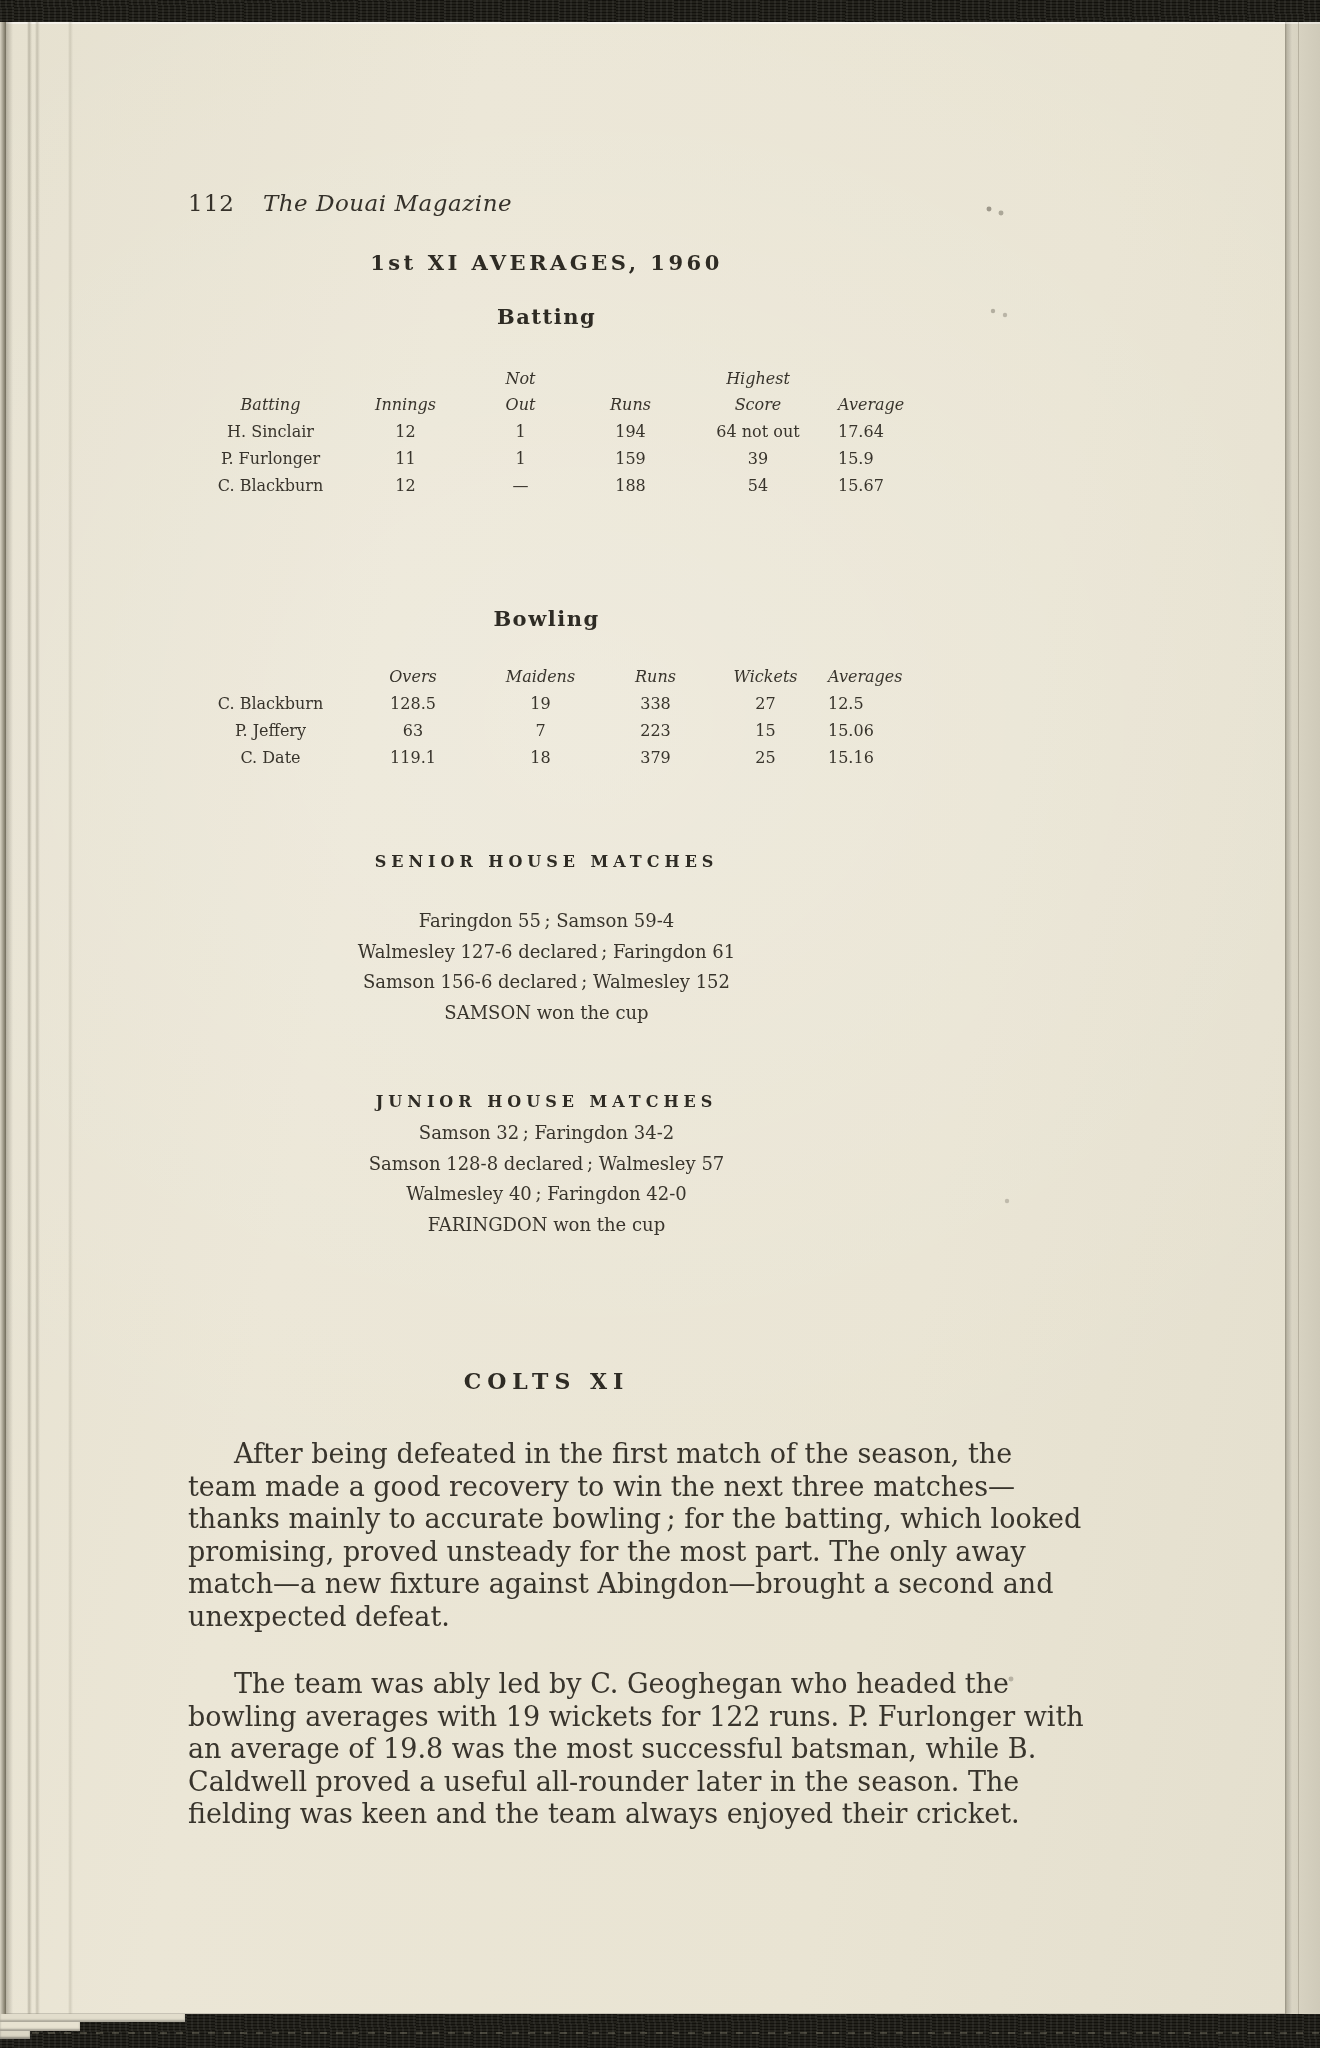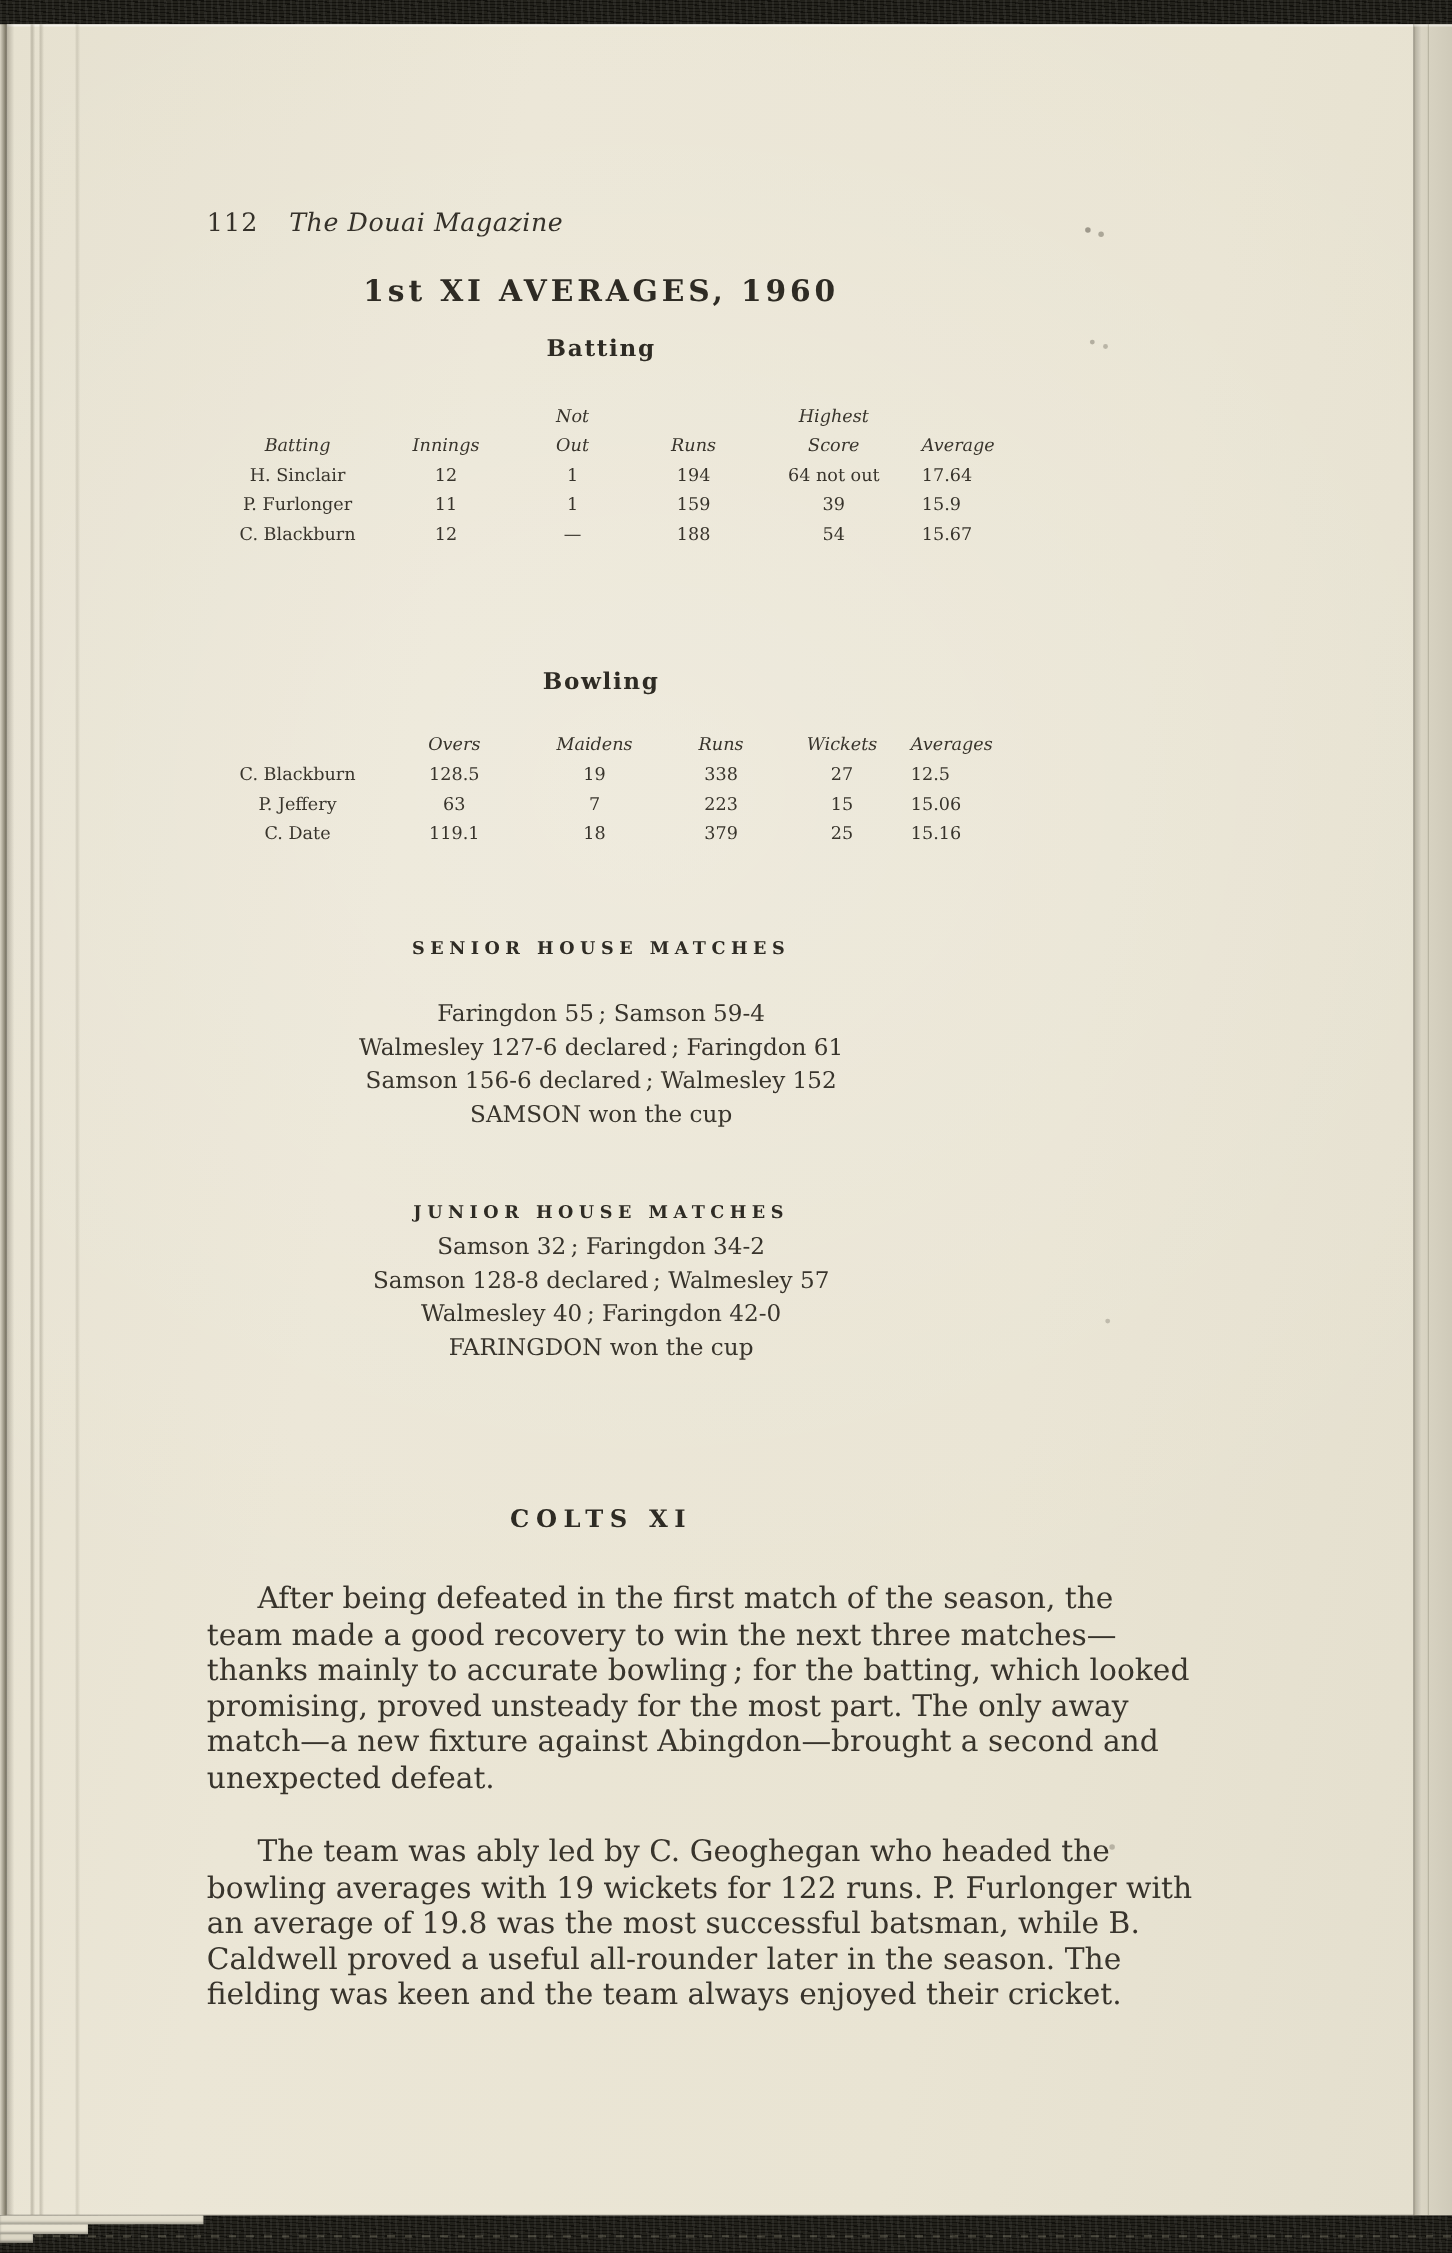--- a/index.html
+++ b/index.html
@@ -73,21 +73,21 @@
       1000px 1178px 0 1.2px rgba(95,90,78,0.30),
       1004px 1656px 0 1.5px rgba(95,90,78,0.35);
     background:transparent;
   }
   
   .running-head{position:absolute;left:182px;top:168px;width:717px;font-size:23px;}
   .running-head .pagenum{margin-right:28px;letter-spacing:1px;}
   .running-head .mag-title{font-style:italic;letter-spacing:0.5px;}
   
   .center-col{position:absolute;left:182px;width:717px;text-align:center;}
-  .main-title{top:228px;font-size:27px;font-weight:bold;letter-spacing:3.5px;margin:0;color:#2e2b24;}
+  .main-title{top:228px;font-size:21px;font-weight:bold;letter-spacing:3.5px;margin:0;color:#2e2b24;}
   .sub-head{font-size:21px;font-weight:bold;letter-spacing:1.5px;margin:0;color:#2e2b24;}
   .batting-head{top:282px;}
   .bowling-head{top:584px;}
   .section-head{font-size:16px;font-weight:bold;letter-spacing:5px;margin:0;color:#2e2b24;}
   .senior-head{top:830px;}
   .junior-head{top:1070px;}
   .colts-head{top:1346px;font-size:22px;letter-spacing:6px;}
   
   table.stats{
     position:absolute;left:182px;width:740px;border-collapse:collapse;table-layout:fixed;
@@ -104,21 +104,21 @@
   .batting-table .col-notout{width:125px;}
   .batting-table .col-runs{width:95px;}
   .batting-table .col-highest{width:160px;}
   .batting-table .col-average{width:90px;}
   .bowling-table .col-overs{width:120px;}
   .bowling-table .col-maidens{width:135px;}
   .bowling-table .col-runs2{width:95px;}
   .bowling-table .col-wickets{width:125px;}
   .bowling-table .col-averages{width:100px;}
   
-  .match-lines{position:absolute;left:182px;width:717px;text-align:center;font-size:21px;line-height:30.5px;color:#38342c;}
+  .match-lines{position:absolute;left:182px;width:717px;text-align:center;font-size:18px;line-height:30.5px;color:#38342c;}
   .senior-lines{top:884px;}
   .junior-lines{top:1096px;}
   
   .para{position:absolute;left:182px;width:719px;font-size:27px;line-height:32.6px;color:#38342c;}
   .para1{top:1416px;}
   .para2{top:1646px;}
   .pline{text-align:justify;text-align-last:justify;white-space:nowrap;}
   .pline.first{text-indent:46px;}
   .pline.last{text-align-last:left;}
 </style>

